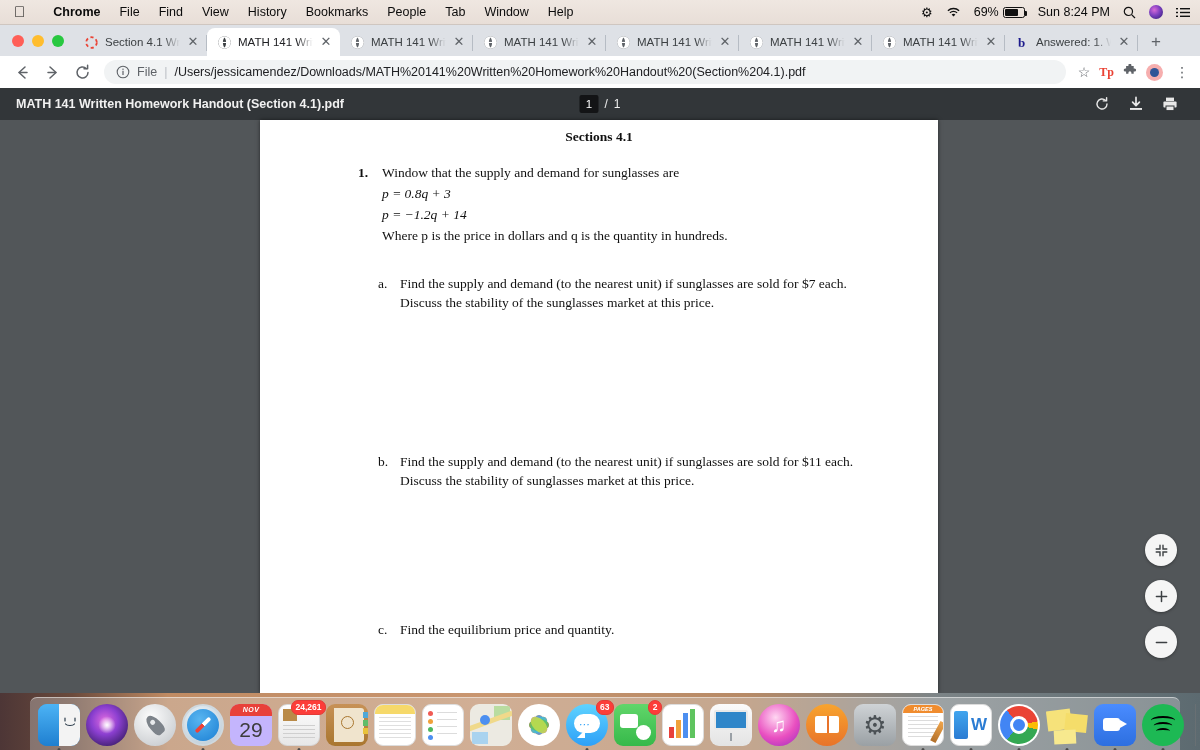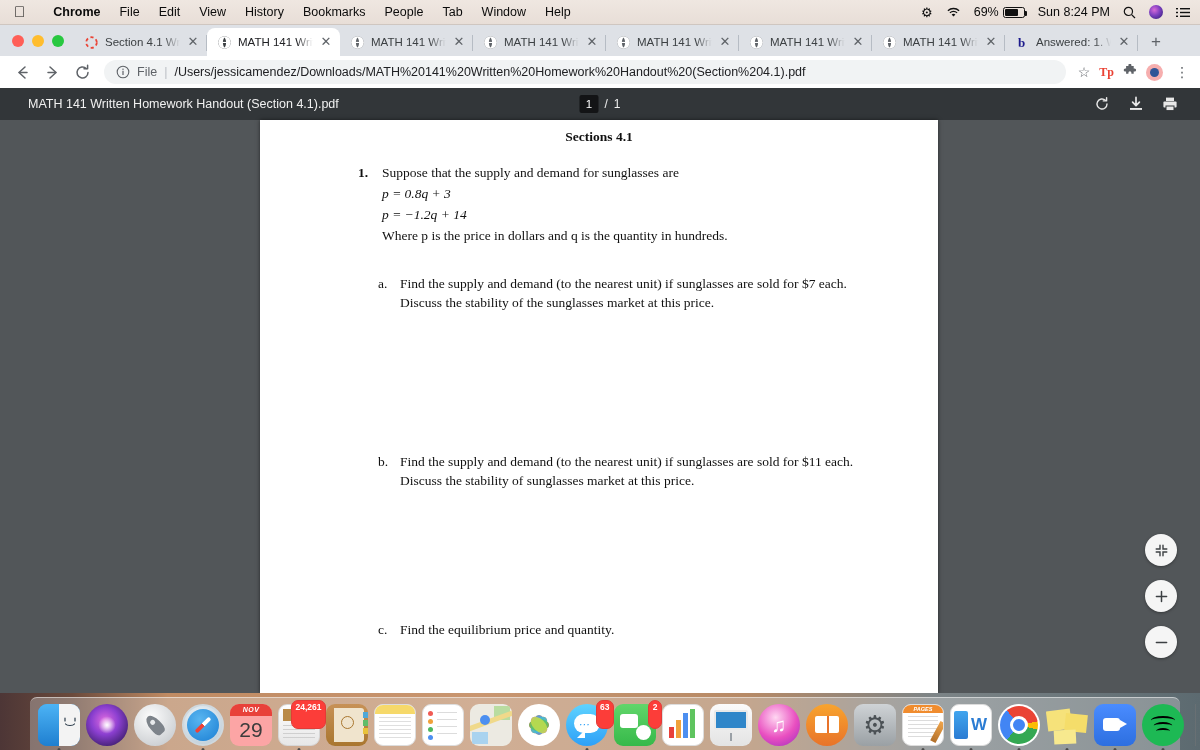--- a/index.html
+++ b/index.html
@@ -96,21 +96,21 @@
   }
   .profile-av i { width: 9px; height: 9px; border-radius: 50%; background: #2f5597; display: block; }
   .kebab { color: #5f6368; font-size: 14px; letter-spacing: 0; line-height: 6px; padding: 0 3px; }
 
   
   .pdfviewer { position: absolute; top: 88px; left: 0; width: 1200px; height: 605px; background: #525659; }
   .pdfbar {
     position: absolute; top: 0; left: 0; width: 1200px; height: 32px;
     background: #323639; display: flex; align-items: center; color: #f1f1f1; font-size: 12.5px;
   }
-  .pdf-title { padding-left: 28px; font-weight: normal; white-space: nowrap; }
+  .pdf-title { padding-left: 16px; font-weight: bold; white-space: nowrap; }
   .pdf-pager { position: absolute; left: 50%; transform: translateX(-50%); display: flex; align-items: center; gap: 6px; font-size: 12px; }
   .pageinput {
     background: #131416; color: #fff; width: 19px; height: 18px; text-align: center;
     border-radius: 2px; line-height: 18px; font-size: 11.5px;
   }
   .pdf-actions { margin-left: auto; display: flex; align-items: center; gap: 18px; padding-right: 22px; }
   .pdf-actions span { display: flex; align-items: center; justify-content: center; }
   .pdf-actions svg { display: block; }
 
   .pagearea { position: absolute; top: 32px; left: 0; right: 0; bottom: 0; }
@@ -150,39 +150,39 @@
     background: rgba(225,225,225,0.33);
     border-top: 1px solid rgba(255,255,255,0.5);
     border-radius: 7px 7px 0 0;
     display: flex; align-items: flex-end; gap: 6px; padding: 0 8px 4px 8px;
   }
   .dockitem { position: relative; width: 42px; height: 42px; flex: 0 0 42px; }
   .dockitem .ic { width: 42px; height: 42px; border-radius: 9px; display: block; position: relative; overflow: hidden; }
   .dockitem .dot { position: absolute; bottom: -5px; left: 50%; transform: translateX(-50%); width: 3px; height: 3px; border-radius: 50%; background: #4a4a4a; }
   .badge {
     position: absolute; top: -4px; right: -6px; background: #fc3d39; color: #fff;
-    font-size: 8.5px; line-height: 13px; height: 29px; min-width: 13px; padding: 0 3.5px;
+    font-size: 8.5px; line-height: 13px; height: 15px; min-width: 13px; padding: 0 3.5px;
     border-radius: 7px; text-align: center; border: 1px solid #e23b37; font-weight: bold;
   }
   .dock-sep { width: 1px; height: 42px; background: rgba(120,120,120,0.45); margin: 0 5px; flex: 0 0 1px; }
 
   
   .i-finder { background: linear-gradient(to bottom, #3aa2e8, #1f7fd0); }
   .i-finder .lhalf { position: absolute; left: 0; top: 0; width: 50%; height: 100%; background: linear-gradient(to bottom,#4cb3f5,#1f7fd0); }
   .i-finder .rhalf { position: absolute; right: 0; top: 0; width: 50%; height: 100%; background: #f3f3f3; }
   .i-finder .face { position: absolute; right: 3px; top: 10px; width: 14px; height: 16px; }
   .i-siri { border-radius: 50% !important; background: radial-gradient(circle at 45% 40%, #e06be0 0%, #8b3fd0 40%, #1a1040 100%); }
   .i-siri .spark { position: absolute; left: 50%; top: 50%; width: 20px; height: 20px; transform: translate(-50%,-50%); background: radial-gradient(circle, #fff 0%, rgba(255,255,255,0.75) 18%, transparent 62%); }
   .i-launch { border-radius: 50% !important; background: radial-gradient(circle at 40% 32%, #fdfdfd, #bfc3c7); }
   .i-launch .rocket { position: absolute; left: 50%; top: 50%; transform: translate(-50%,-50%) rotate(-42deg); width: 12px; height: 22px; background: #7d838a; border-radius: 50% 50% 30% 30%; }
   .i-launch .rocket::after { content:""; position:absolute; left:50%; top:5px; transform:translateX(-50%); width:5px; height:5px; border-radius:50%; background:#e8eaec; }
   .i-safari { border-radius: 50% !important; background: radial-gradient(circle at 42% 32%, #eef6fb, #b9c7d2); border: 2px solid #cfd8de; }
   .i-safari .dial { position: absolute; inset: 3px; border-radius: 50%; background: radial-gradient(circle at 40% 32%, #58b5f0, #1b7fd4); }
   .i-safari .needle { position: absolute; left: 50%; top: 50%; transform: translate(-50%,-50%) rotate(45deg); width: 4px; height: 20px; background: linear-gradient(to bottom, #fff 0 50%, #ef4136 50% 100%); border-radius: 2px; }
-  .i-cal { background: #fca5a5; }
+  .i-cal { background: #c4b5fd; }
   .i-cal .top { height: 12px; background: #e8413a; color: #fff; font-size: 7px; text-align: center; line-height: 12px; font-weight: bold; letter-spacing: .5px; }
   .i-cal .day { font-size: 21px; text-align: center; color: #3c3c3c; line-height: 28px; font-family: "Liberation Sans", sans-serif; }
   .i-mail { background: linear-gradient(to bottom,#fdfdfd,#e7e7e7); border: 1px solid #d6d6d6; }
   .i-mail .stamp { position: absolute; left: 4px; top: 4px; width: 14px; height: 12px; background: #b98a47; }
   .i-mail .lines { position: absolute; left: 4px; right: 4px; bottom: 6px; height: 14px; background: repeating-linear-gradient(to bottom, #cfcfcf 0 1px, transparent 1px 4px); }
   .i-contacts { background: linear-gradient(to bottom,#c79156,#a9762f); }
   .i-contacts .pg { position: absolute; left: 8px; top: 4px; right: 4px; bottom: 4px; background: #f0e4cd; border-radius: 0 3px 3px 0; }
   .i-contacts .circ { position: absolute; left: 15px; top: 12px; width: 13px; height: 13px; border: 1.5px solid #a9762f; border-radius: 50%; }
   .i-contacts .tab1 { position: absolute; right: 0; top: 8px; width: 5px; height: 6px; background: #4fa8d8; }
   .i-contacts .tab2 { position: absolute; right: 0; top: 16px; width: 5px; height: 6px; background: #5fbd6a; }
@@ -241,21 +241,21 @@
 </style>
 </head>
 <body>
 
 <div id="screen">
 
   <div class="menubar">
     <span class="apple"></span>
     <span class="mi first">Chrome</span>
     <span class="mi">File</span>
-    <span class="mi">Edit</span>
+    <span class="mi">Find</span>
     <span class="mi">View</span>
     <span class="mi">History</span>
     <span class="mi">Bookmarks</span>
     <span class="mi">People</span>
     <span class="mi">Tab</span>
     <span class="mi">Window</span>
     <span class="mi">Help</span>
 
     <div class="menubar-right">
       <span class="bt-icon">⚙</span>
@@ -479,21 +479,21 @@
       </div>
     </div>
 
     <div class="pagearea">
       <div class="page">
 
         <div class="doc-head">Sections 4.1</div>
 
         <div class="prob">
           <span class="num">1.</span>
-          <div class="body">Suppose that the supply and demand for sunglasses are</div>
+          <div class="body">Window that the supply and demand for sunglasses are</div>
           <div class="eq">p = 0.8q + 3</div>
           <div class="eq">p = −1.2q + 14</div>
           <div class="eq" style="font-style:normal">Where p is the price in dollars and q is the quantity in hundreds.</div>
         </div>
 
         <div style="height:28px"></div>
 
         <div class="sub">
           <span class="lett">a.</span>
           <span class="stext">Find the supply and demand (to the nearest unit) if sunglasses are sold for $7 each.</span>

